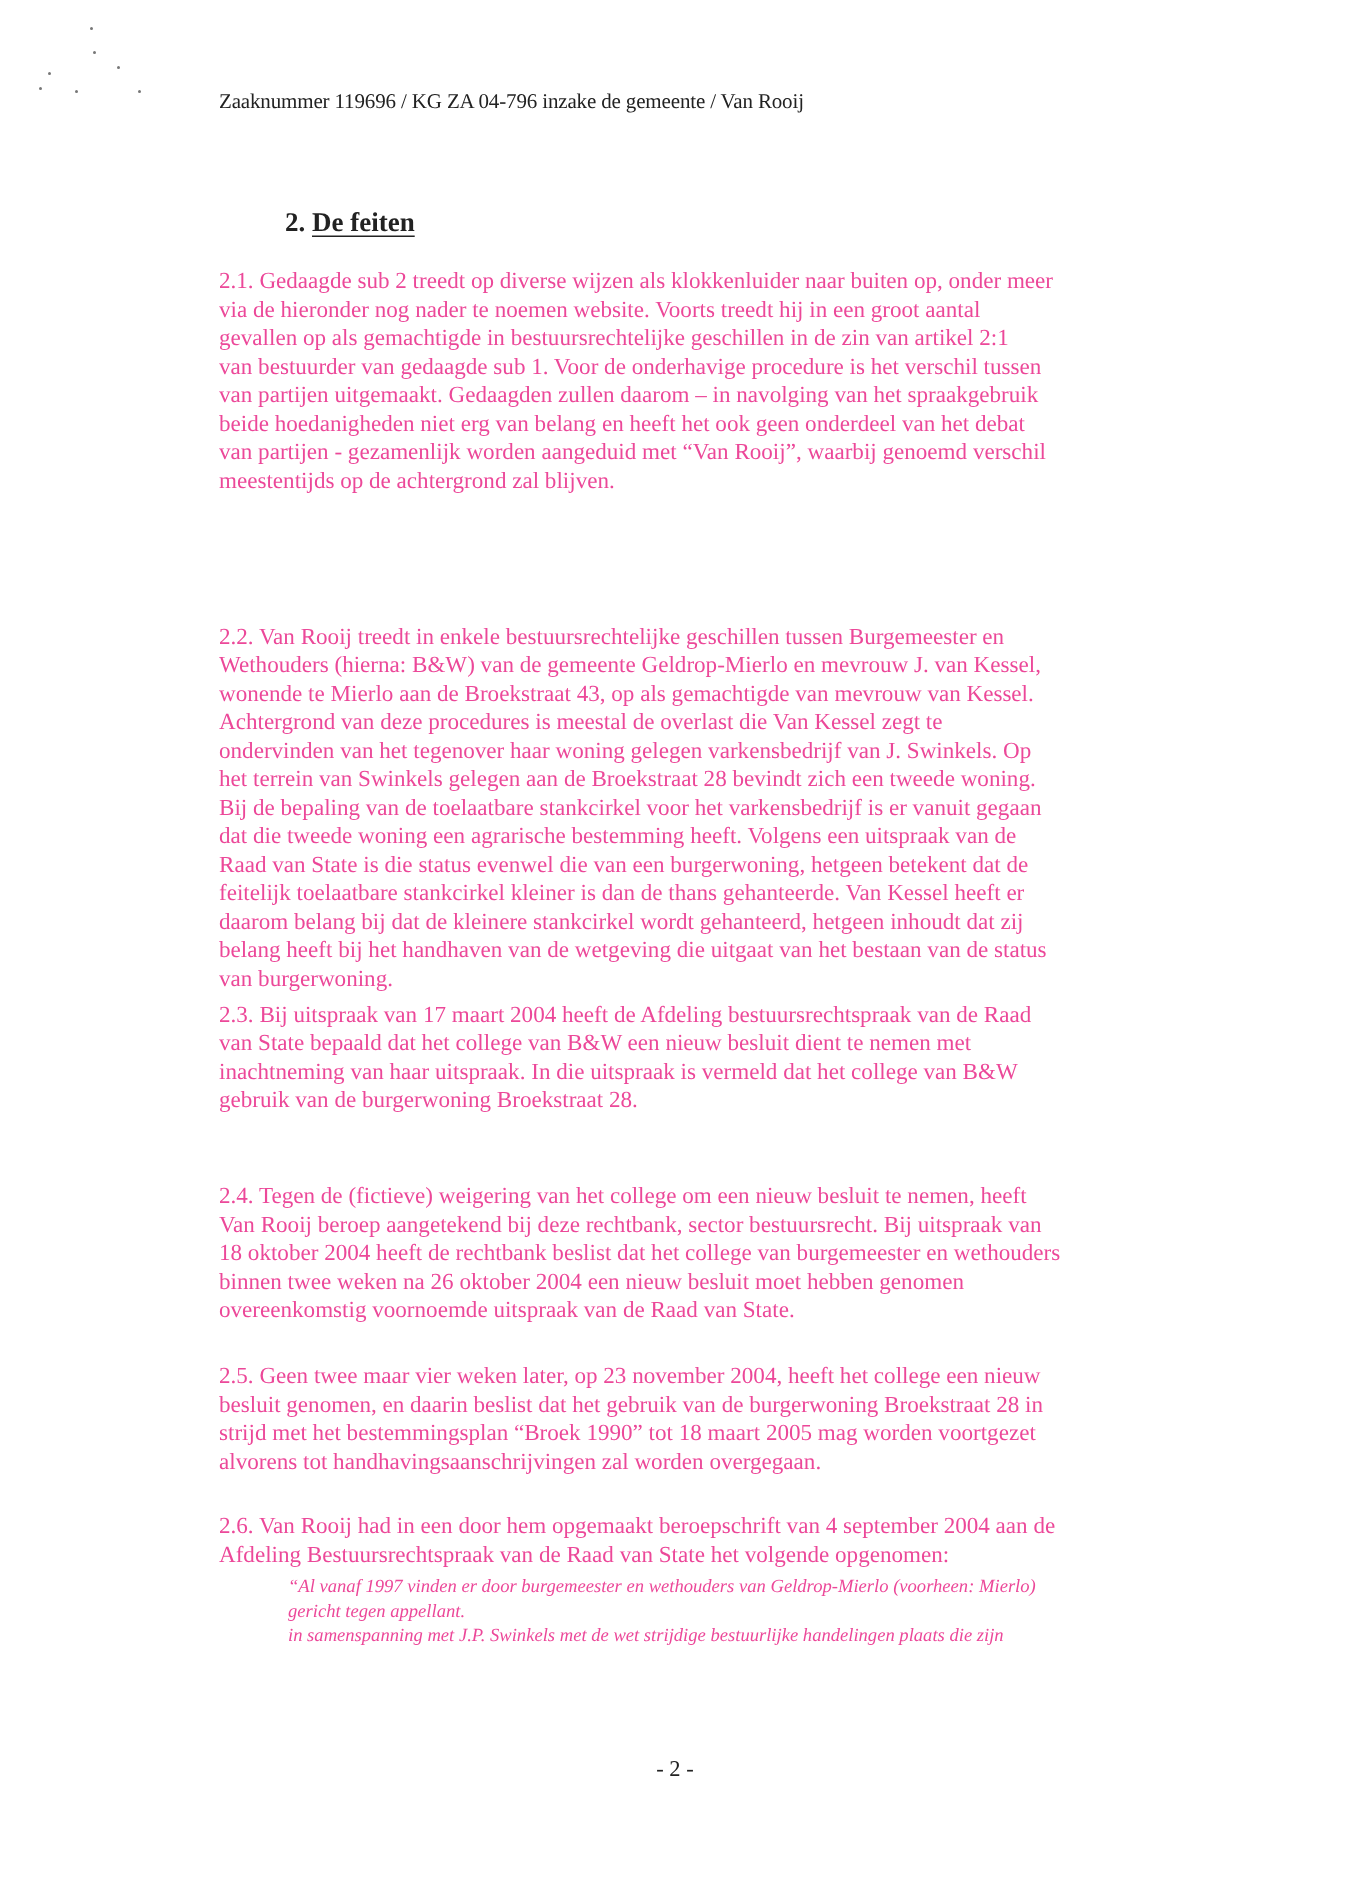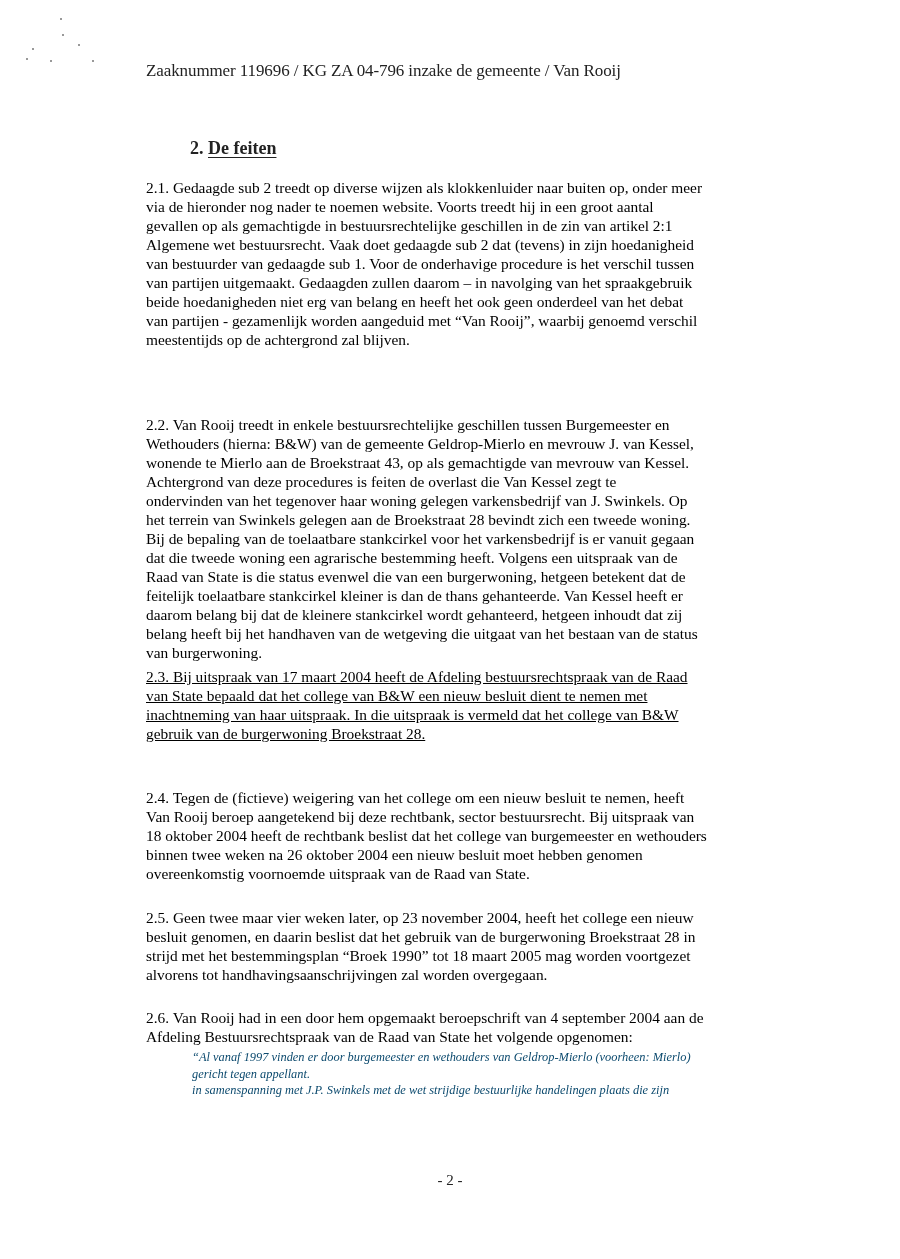--- a/index.html
+++ b/index.html
@@ -5,35 +5,35 @@
   html, body { margin: 0; padding: 0; background: #ffffff; }
   body {
     width: 900px; height: 1259px; position: relative; overflow: hidden;
     font-family: "Liberation Serif", "DejaVu Serif", serif;
     color: #1e1e1e;
   }
   .specks { position: absolute; left: 20px; top: 14px; width: 100px; height: 60px; }
   .speck { position: absolute; background: #777; width: 2px; height: 2px; border-radius: 1px; }
   .header {
     position: absolute; left: 146px; top: 61px;
-    font-size: 17px; letter-spacing: -0.1px; color: #222;
+    font-size: 14px; letter-spacing: -0.1px; color: #222;
   }
   .section-title {
     position: absolute; left: 146px; top: 138px;
     font-size: 18px; font-weight: bold; color: #222; margin-left: 44px;
   }
   .section-title .u { text-decoration: underline; text-decoration-thickness: 1px; text-underline-offset: 3px; }
   .para {
     position: absolute; left: 146px; width: 690px;
-    font-size: 15.4px; line-height: 19px; color: #000000;
+    font-size: 15.4px; line-height: 19px; color: #ec4899;
   }
   .para .ln { display: block; white-space: nowrap; }
   .quote {
     position: absolute; left: 192px; width: 640px;
-    font-size: 12.4px; line-height: 16.5px; font-style: italic; color: #0c4a6e;
+    font-size: 12.4px; line-height: 16.5px; font-style: italic; color: #ec4899;
   }
   .quote .ln { display: block; white-space: nowrap; }
   .page-number {
     position: absolute; left: 0; width: 900px; top: 1172px; text-align: center;
     font-size: 15px; color: #222;
   }
 </style>
 </head>
 <body>
 
@@ -51,43 +51,42 @@
 
 <div class="section-title">
   <span>2.</span>
   <span class="u">De feiten</span>
 </div>
 
 <div class="para" style="top:178px;">
     <span class="ln">2.1.  Gedaagde sub 2 treedt op diverse wijzen als klokkenluider naar buiten op, onder meer</span>
     <span class="ln">via de hieronder nog nader te noemen website. Voorts treedt hij in een groot aantal</span>
     <span class="ln">gevallen op als gemachtigde in bestuursrechtelijke geschillen in de zin van artikel 2:1</span>
-    <span class="ln">Algemene wet bestuursrecht. Vaak doet gedaagde sub 2 dat (tevens) in zijn hoedanigheid</span>
     <span class="ln">van bestuurder van gedaagde sub 1. Voor de onderhavige procedure is het verschil tussen</span>
     <span class="ln">van partijen uitgemaakt. Gedaagden zullen daarom – in navolging van het spraakgebruik</span>
     <span class="ln">beide hoedanigheden niet erg van belang en heeft het ook geen onderdeel van het debat</span>
     <span class="ln">van partijen - gezamenlijk worden aangeduid met “Van Rooij”, waarbij genoemd verschil</span>
     <span class="ln">meestentijds op de achtergrond zal blijven.</span>
   </div>
 <div class="para" style="top:385px;margin-top:30px;">
     <span class="ln">2.2. Van Rooij treedt in enkele bestuursrechtelijke geschillen tussen Burgemeester en</span>
     <span class="ln">Wethouders (hierna: B&amp;W) van de gemeente Geldrop-Mierlo en mevrouw J. van Kessel,</span>
     <span class="ln">wonende te Mierlo aan de Broekstraat 43, op als gemachtigde van mevrouw van Kessel.</span>
-    <span class="ln">Achtergrond van deze procedures is feiten de overlast die Van Kessel zegt te</span>
+    <span class="ln">Achtergrond van deze procedures is meestal de overlast die Van Kessel zegt te</span>
     <span class="ln">ondervinden van het tegenover haar woning gelegen varkensbedrijf van J. Swinkels. Op</span>
     <span class="ln">het terrein van Swinkels gelegen aan de Broekstraat 28 bevindt zich een tweede woning.</span>
     <span class="ln">Bij de bepaling van de toelaatbare stankcirkel voor het varkensbedrijf is er vanuit gegaan</span>
     <span class="ln">dat die tweede woning een agrarische bestemming heeft. Volgens een uitspraak van de</span>
     <span class="ln">Raad van State is die status evenwel die van een burgerwoning, hetgeen betekent dat de</span>
     <span class="ln">feitelijk toelaatbare stankcirkel kleiner is dan de thans gehanteerde. Van Kessel heeft er</span>
     <span class="ln">daarom belang bij dat de kleinere stankcirkel wordt gehanteerd, hetgeen inhoudt dat zij</span>
     <span class="ln">belang heeft bij het handhaven van de wetgeving die uitgaat van het bestaan van de status</span>
     <span class="ln">van burgerwoning.</span>
   </div>
-<div class="para" style="top:667px;text-decoration:underline;">
+<div class="para" style="top:667px;">
     <span class="ln">2.3. Bij uitspraak van 17 maart 2004 heeft de Afdeling bestuursrechtspraak van de Raad</span>
     <span class="ln">van State bepaald dat het college van B&amp;W een nieuw besluit dient te nemen met</span>
     <span class="ln">inachtneming van haar uitspraak. In die uitspraak is vermeld dat het college van B&amp;W</span>
     <span class="ln">gebruik van de burgerwoning Broekstraat 28.</span>
   </div>
 <div class="para" style="top:788px;">
     <span class="ln">2.4. Tegen de (fictieve) weigering van het college om een nieuw besluit te nemen, heeft</span>
     <span class="ln">Van Rooij beroep aangetekend bij deze rechtbank, sector bestuursrecht. Bij uitspraak van</span>
     <span class="ln">18 oktober 2004 heeft de rechtbank beslist dat het college van burgemeester en wethouders</span>
     <span class="ln">binnen twee weken na 26 oktober 2004 een nieuw besluit moet hebben genomen</span>

